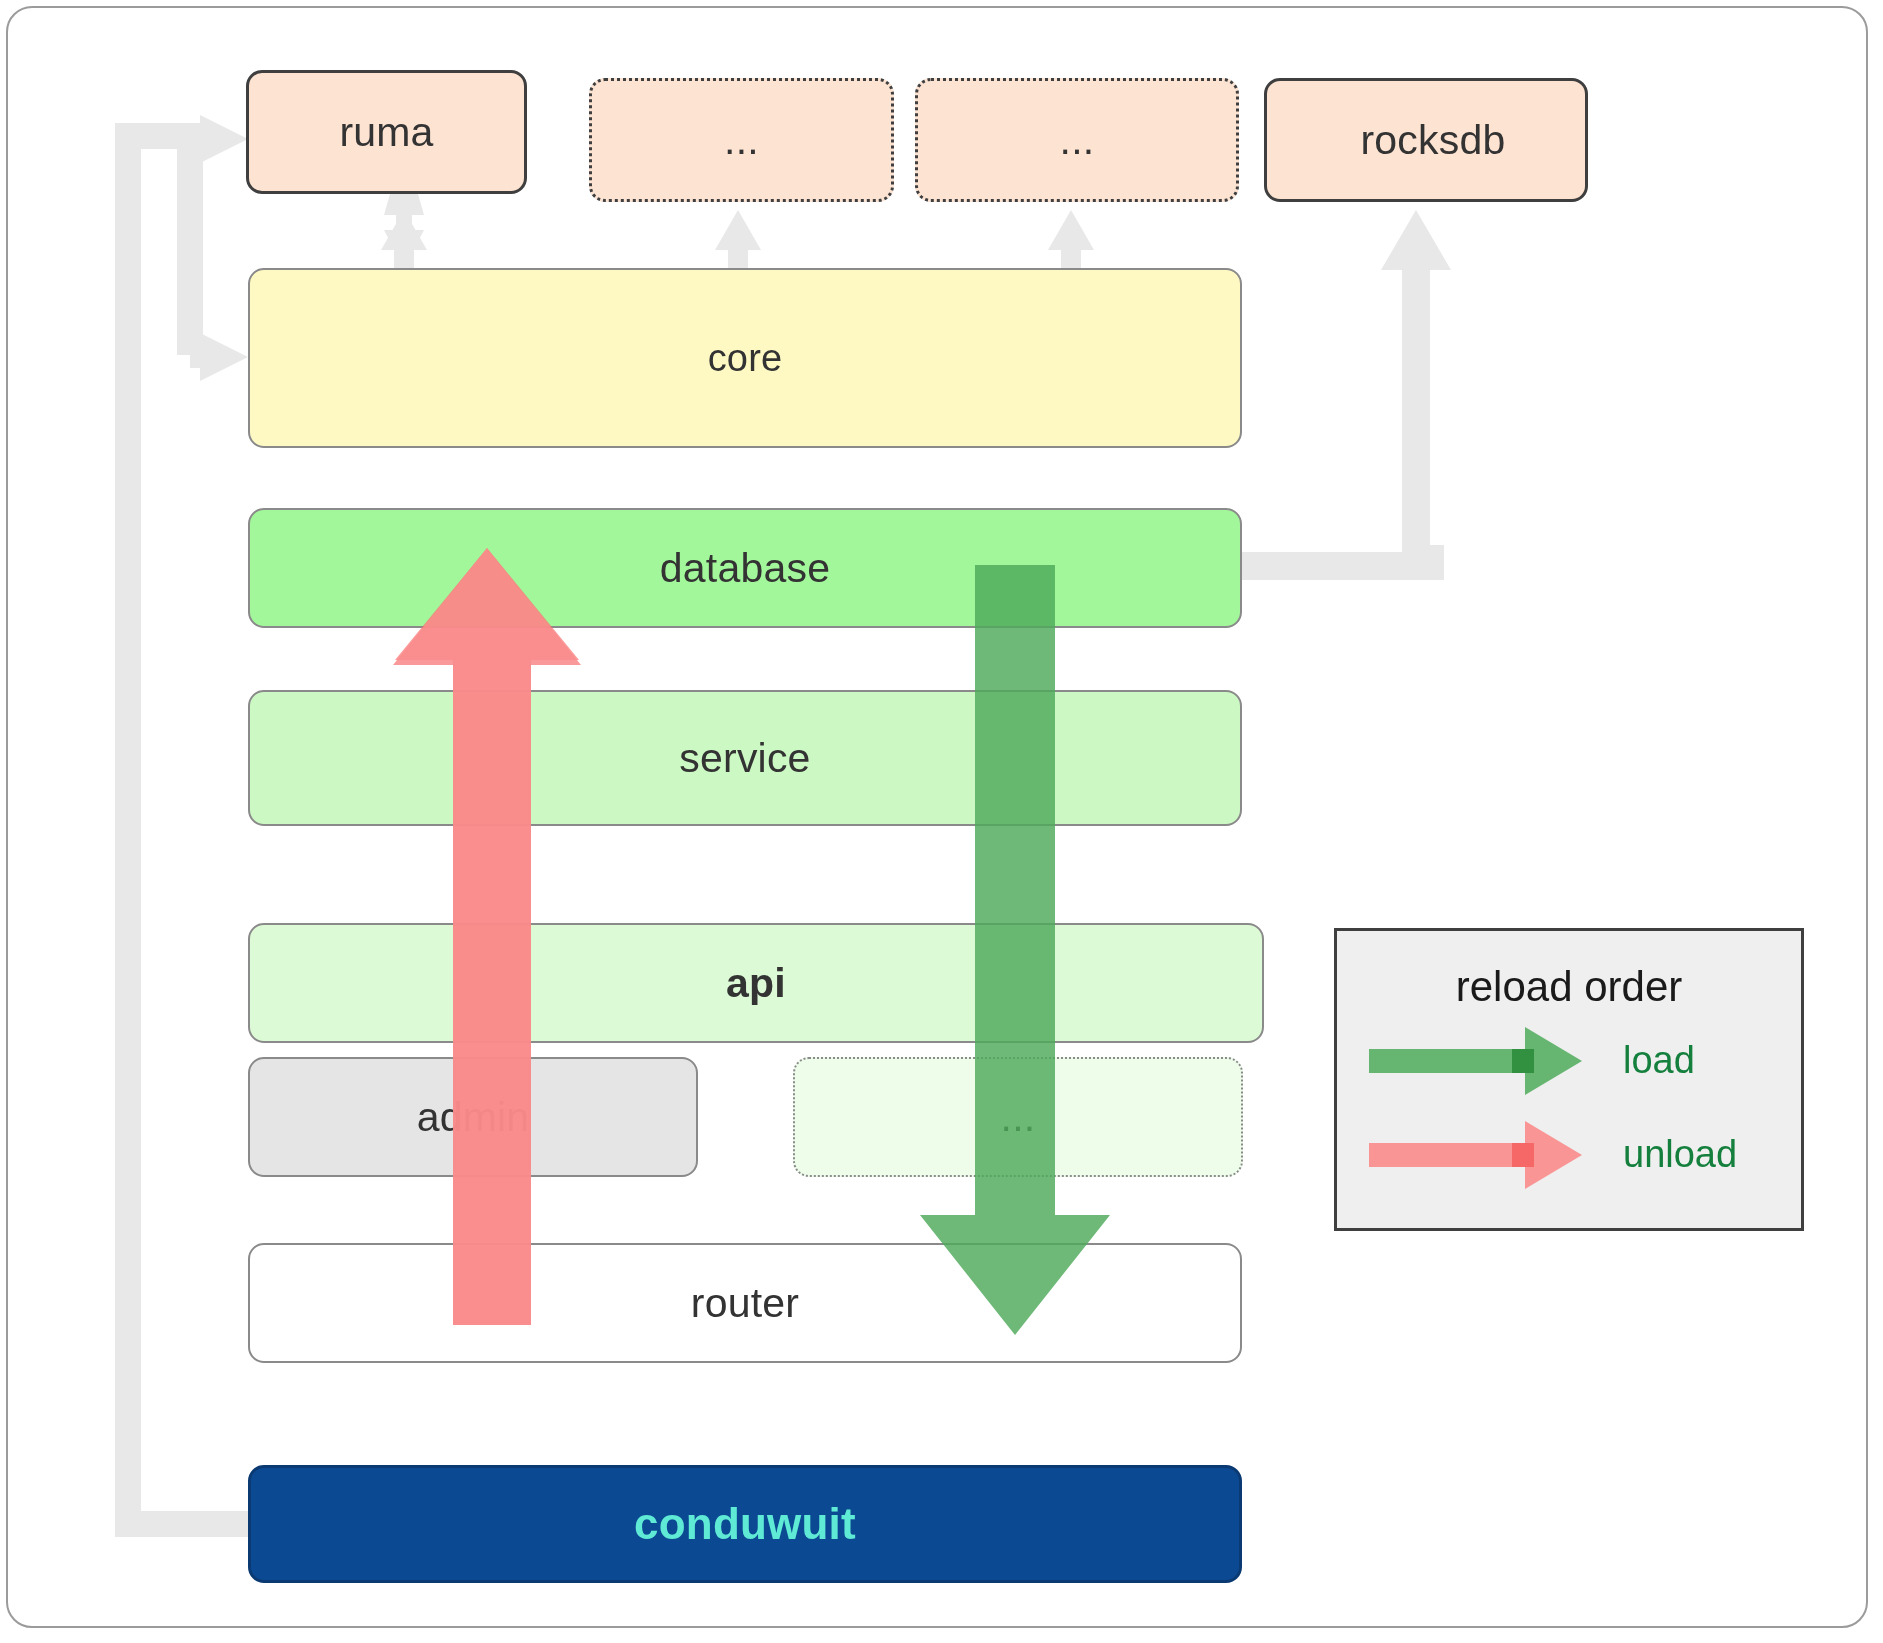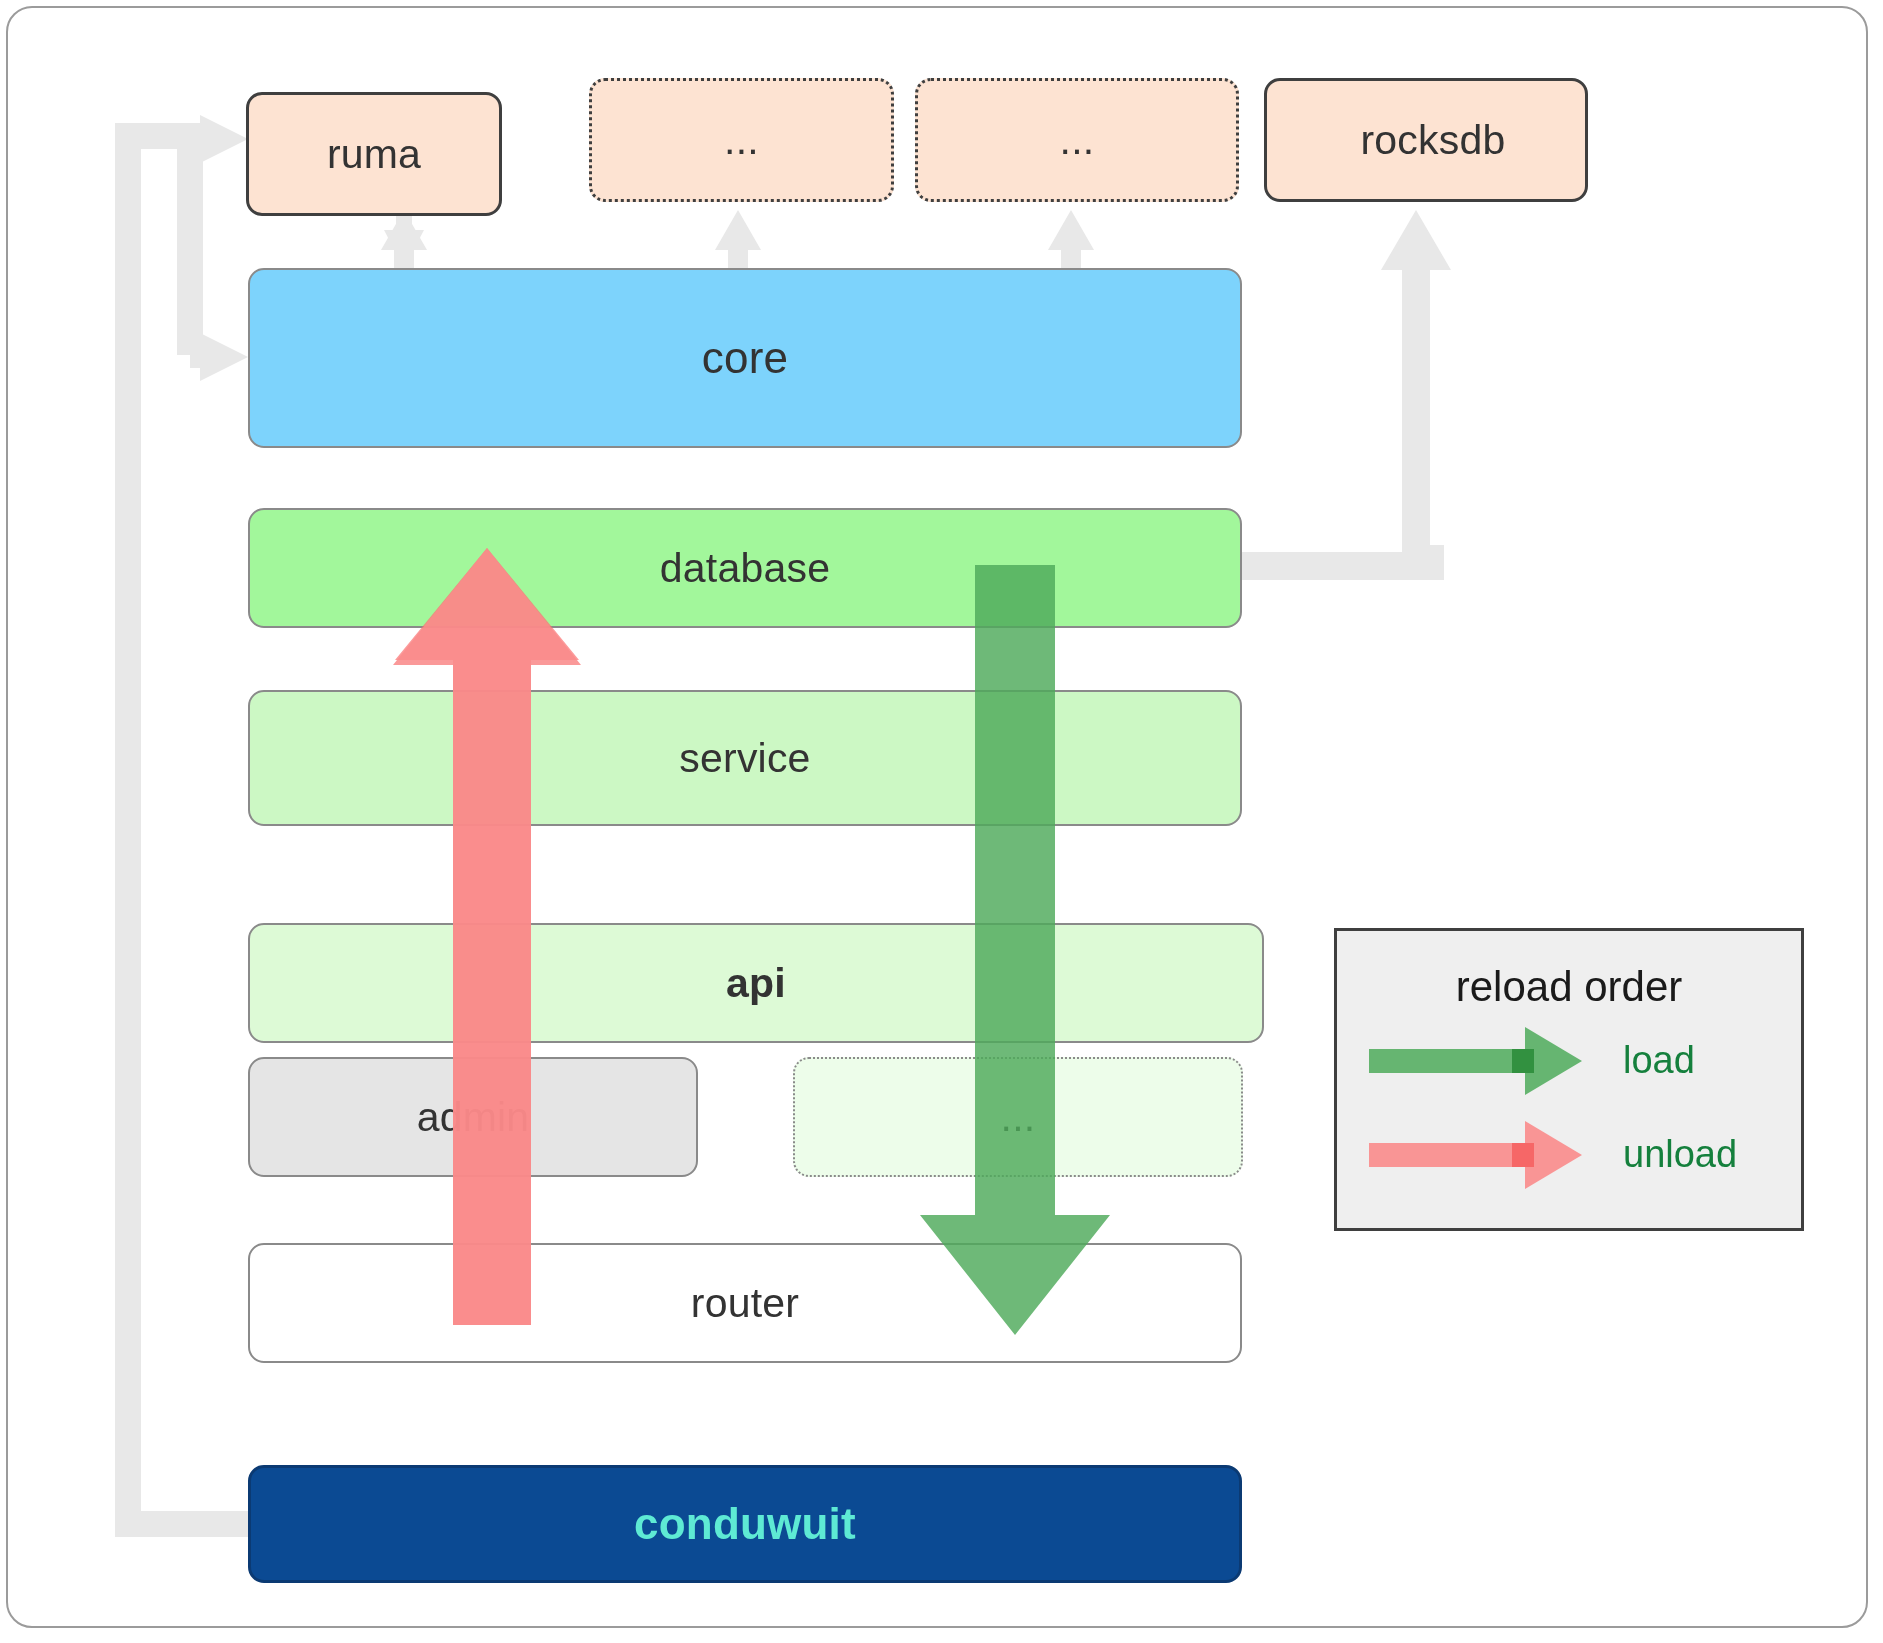--- a/index.html
+++ b/index.html
@@ -50,24 +50,24 @@
     border: 3px solid #3f3f3f;
     border-radius: 16px;
     font-size: 41px;
   }
   .dep.dotted {
     border: 3px dotted #3f3f3f;
   }
 
   
   .core {
-    background: #7dd3fc;
+    background: #fef9c3;
     border: 2px solid #8a8a8a;
     border-radius: 16px;
-    font-size: 44px;
+    font-size: 38px;
   }
 
   
   .crate {
     border: 2px solid #8a8a8a;
     border-radius: 16px;
     font-size: 41px;
   }
   .c-database { background: #a2f79b; }
   .c-service  { background: #ccf8c4; }
@@ -163,21 +163,21 @@
       <path d="M190 355 L200 355" fill="none" stroke="#e8e8e8" stroke-width="26"></path>
       <path d="M190 136 L190 355" fill="none" stroke="#e8e8e8" stroke-width="26"></path>
 
       <polygon points="248,139 200,115 200,163" fill="#e8e8e8"></polygon>
 
       <path d="M190 355 L200 355" fill="none" stroke="#e8e8e8" stroke-width="26"></path>
       <polygon points="248,357 200,333 200,381" fill="#e8e8e8"></polygon>
     </g>
   </svg>
 
-  <div class="node dep" style="left:246px; top:92px; width:256px; height:124px;">
+  <div class="node dep" style="left:246px; top:70px; width:281px; height:124px;">
     <span class="lbl">ruma</span>
   </div>
 
   <div class="node dep dotted" style="left:589px; top:78px; width:305px; height:124px;">
     <span class="lbl">...</span>
   </div>
 
   <div class="node dep dotted" style="left:915px; top:78px; width:324px; height:124px;">
     <span class="lbl">...</span>
   </div>

